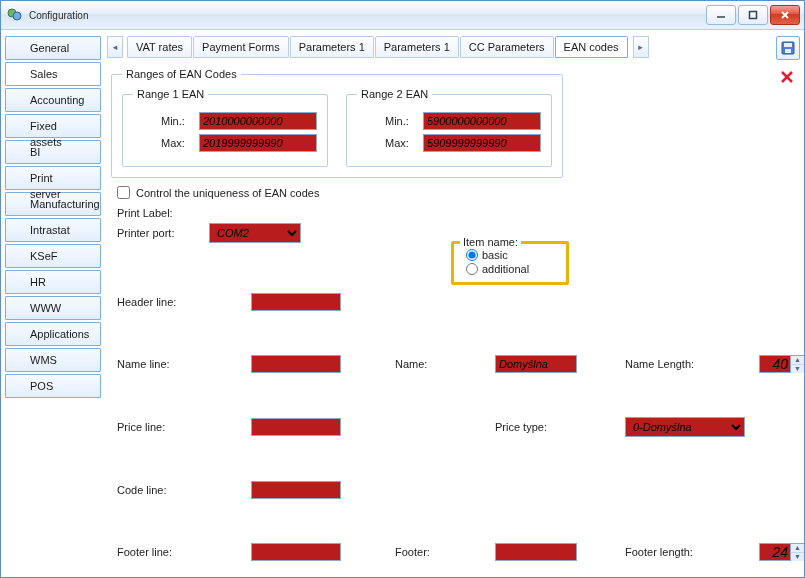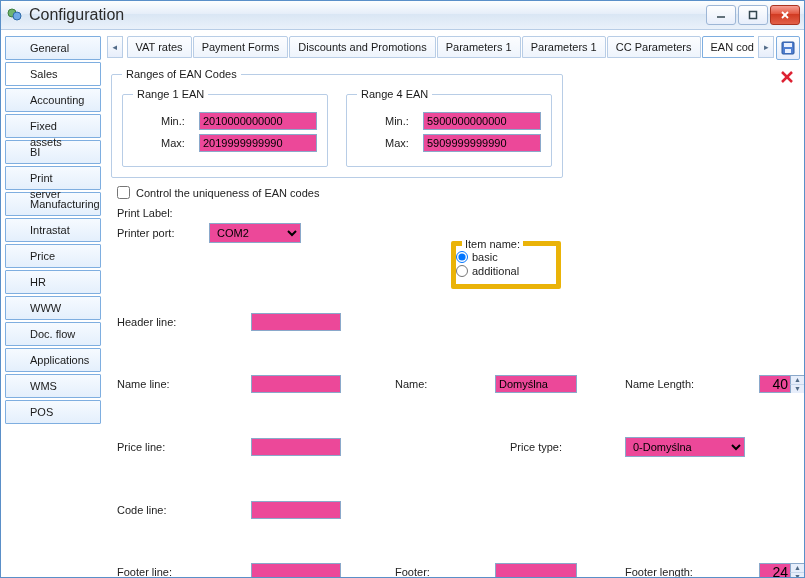--- a/index.html
+++ b/index.html
@@ -28,21 +28,21 @@
     background: linear-gradient(#fdfefe, #e6eef9 45%, #d9e6f4 46%, #eaf1fa);
     border-bottom: 1px solid #b8cde6;
     display: flex;
     align-items: center;
     padding: 0 4px 0 6px;
   }
   .titlebar .app-icon {
     width: 16px; height: 16px; margin-right: 6px;
     display: inline-flex; align-items:center; justify-content:center;
   }
-  .titlebar .title { flex: 1; color: #2b2b2b; font-size: 16px; }
+  .titlebar .title { flex: 1; color: #2b2b2b; font-size: 10px; }
   .win-controls { display: flex; gap: 2px; }
   .win-btn {
     width: 28px; height: 18px;
     border: 1px solid #9db6d6;
     border-radius: 3px;
     background: linear-gradient(#fefefe,#e7eefb);
     display: inline-flex; align-items:center; justify-content:center;
     cursor: pointer;
     font-size: 11px;
     color: #33464f;
@@ -183,39 +183,40 @@
     gap: 4px;
     padding-left: 28px;
   }
   .lbl { display: inline-block; }
   input[type="text"], select {
     border: 1px solid #8aa8ca;
     height: 18px;
     font-size: 11px;
     padding: 1px 3px;
     box-sizing: border-box;
-    background: #ec4899;
+    background: #b91c1c;
     font-family: inherit;
+    font-style: italic;
   }
   .num-input {
     width: 118px;
   }
   .small-input { width: 90px; }
   .checkbox-row { display:flex; align-items:center; gap:6px; margin: 2px 0 8px 6px; }
   input[type="checkbox"] {
     width: 13px; height: 13px; margin:0;
   }
 
   .print-label-area .grid {
     display: grid;
     grid-template-columns: 90px 100px 56px 86px 90px 60px;
     row-gap: 6px;
     column-gap: 6px;
     align-items: center;
-    margin-top: 24px;
+    margin-top: 8px;
     gap: 44px;
   }
   .spin-wrap {
     display:flex; align-items:center;
     border: 1px solid #8aa8ca;
     height: 18px;
     box-sizing: border-box;
     width: 48px;
   }
   .spin-wrap input {
@@ -230,22 +231,22 @@
   }
   .spin-btns { display:flex; flex-direction:column; width:14px; }
   .spin-btns div {
     height: 8px; font-size: 7px; line-height:7px;
     text-align:center; background:#e7eefb;
     border-left:1px solid #8aa8ca; cursor:pointer; color:#516b87;
   }
   .spin-btns div:first-child { border-bottom:1px solid #c7d7ec;}
 
   .item-name-box {
-    border: 5px solid #eab308;
-    padding: 4px 8px 6px 0;
+    border: 3px solid #eab308;
+    padding: 4px 8px 6px 12px;
     border-radius: 2px;
     font-size: 11px;
     position: relative;
     margin-left: 340px;
     margin-top: -2px;
     width: 92px;
   }
   .item-name-box .legend {
     position: absolute; top: -8px; left: 6px;
     background: #fff; padding: 0 3px;
@@ -300,24 +301,23 @@
 
     <div class="sidebar">
       <div class="side-item">General</div>
       <div class="side-item active">Sales</div>
       <div class="side-item">Accounting</div>
       <div class="side-item">Fixed assets</div>
       <div class="side-item">BI</div>
       <div class="side-item">Print server</div>
       <div class="side-item">Manufacturing</div>
       <div class="side-item">Intrastat</div>
-      <div class="side-item">Price</div>
+      <div class="side-item">KSeF</div>
       <div class="side-item">HR</div>
       <div class="side-item">WWW</div>
-      <div class="side-item">Doc. flow</div>
       <div class="side-item">Applications</div>
       <div class="side-item">WMS</div>
       <div class="side-item">POS</div>
     </div>
 
     <div class="main">
 
       <div class="right-toolbar">
         <div class="tool-btn">
           <svg width="14" height="14" viewBox="0 0 14 14">
@@ -332,21 +332,20 @@
             <line x1="13" y1="3" x2="3" y2="13" stroke="#d23" stroke-width="2.5"></line>
           </svg>
         </div>
       </div>
 
       <div class="tabs-row">
         <div class="scroll-btn">◂</div>
         <div class="tabs">
           <div class="tab">VAT rates</div>
           <div class="tab">Payment Forms</div>
-          <div class="tab">Discounts and Promotions</div>
           <div class="tab">Parameters 1</div>
           <div class="tab">Parameters 1</div>
           <div class="tab">CC Parameters</div>
           <div class="tab active">EAN codes</div>
         </div>
         <div class="scroll-btn">▸</div>
       </div>
 
       <div class="content">
 
@@ -358,21 +357,21 @@
               <div class="row">
                 <span class="lbl" style="width:34px">Min.:</span>
                 <input type="text" class="num-input" value="2010000000000" style="">
               </div>
               <div class="row">
                 <span class="lbl" style="width:34px">Max:</span>
                 <input type="text" class="num-input" value="2019999999990" style="">
               </div>
             </fieldset>
             <fieldset class="group range-box" style="margin:0;">
-              <legend>Range 4 EAN</legend>
+              <legend>Range 2 EAN</legend>
               <div class="row">
                 <span class="lbl" style="width:34px">Min.:</span>
                 <input type="text" class="num-input" value="5900000000000" style="">
               </div>
               <div class="row">
                 <span class="lbl" style="width:34px">Max:</span>
                 <input type="text" class="num-input" value="5909999999990" style="">
               </div>
             </fieldset>
           </div>
@@ -425,21 +424,21 @@
               <input type="text" value="40" style="">
               <div class="spin-btns">
                   <div>▲</div>
                   <div>▼</div>
                 </div>
             </div>
 
             <span>Price line:</span>
             <input type="text" class="small-input" value="" style="">
             <span></span>
-            <span style="text-align:center;padding-right:4px">Price type:</span>
+            <span style="text-align:left;padding-right:4px">Price type:</span>
             <div style="grid-column: span 2">
               <select class="wide-combo">
                 <option>0-Domyślna</option>
               </select>
             </div>
 
             <span>Code line:</span>
             <input type="text" class="small-input" value="" style="">
             <span></span>
               <span></span>

